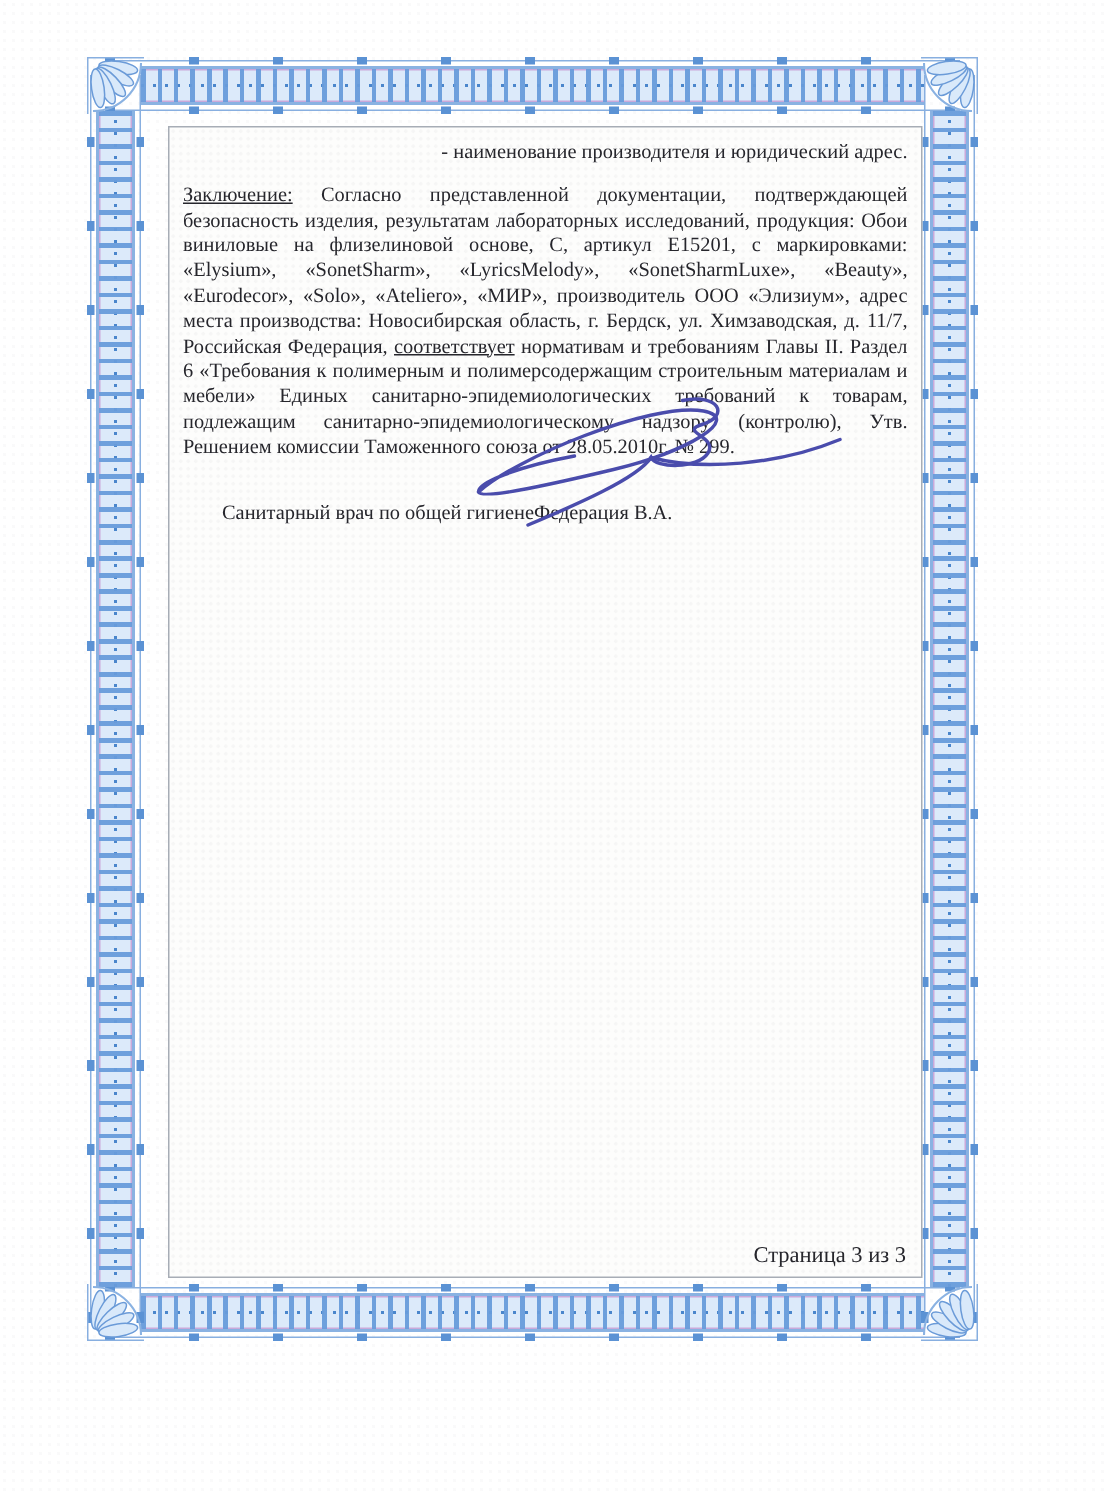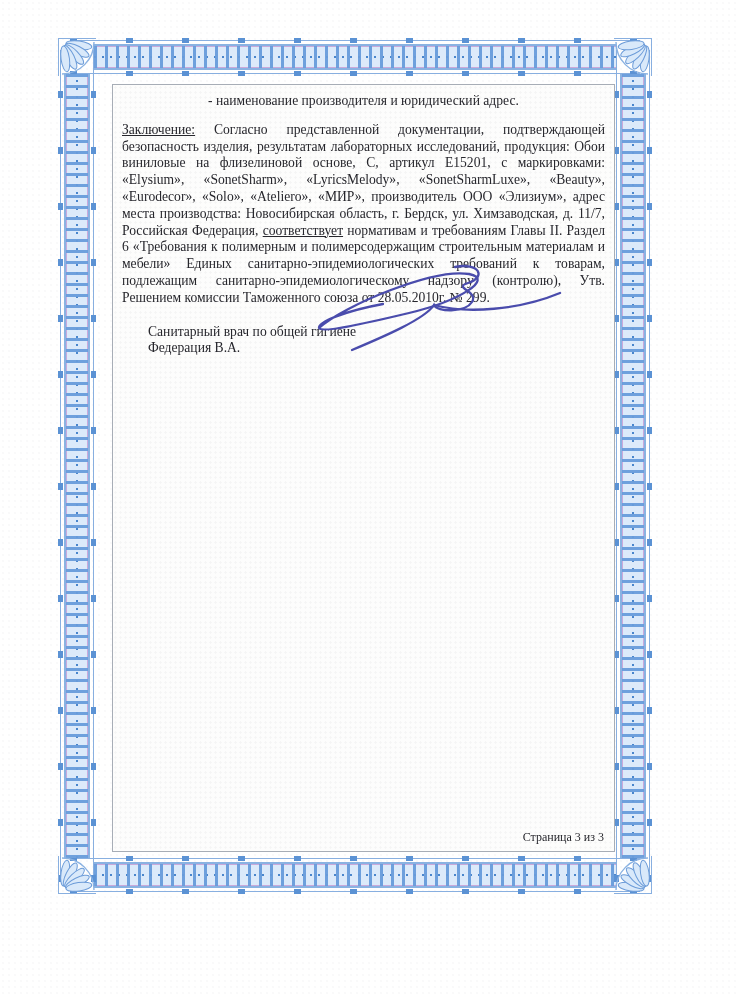--- a/index.html
+++ b/index.html
@@ -83,31 +83,31 @@
     position:absolute;left:112px;top:84px;width:503px;height:768px;
     border:1px solid #a7adb6;background:#fdfdfc;
     background-image:radial-gradient(rgba(130,130,140,0.06) 1px, transparent 1.2px);
     background-size:5px 5px;
     box-sizing:border-box;
     color:#26262c;
     font-size:13.6px;line-height:16.8px;
   }
   .content-inner{padding:8px 9px;}
   .para{margin:0;text-align:justify;}
-  .para.intro{margin-bottom:12px;text-align:center;}
+  .para.intro{margin-bottom:12px;text-align:right;}
   .bold-underline{font-weight:normal;text-decoration:underline;}
   .sig-row{
-    display:flex;justify-content:space-between;align-items:baseline;
-    margin-top:17px;padding-left:26px;padding-right:14px;flex-direction:column;
+    display:flex;align-items:baseline;
+    margin-top:27px;padding-left:26px;padding-right:14px;
   }
   .signature-wrap{position:absolute;left:192px;top:176px;width:262px;height:96px;pointer-events:none;}
   .signature-wrap svg{width:100%;height:100%;display:block;}
   .footer-page{
     position:absolute;right:10px;bottom:5px;
-    font-size:12px;color:#26262c;
+    font-size:15px;color:#26262c;
   }
 </style>
 </head>
 <body>
 
 <div class="page">
 
   <div class="frame">
     <div class="band top">
         <div class="bar"></div>

